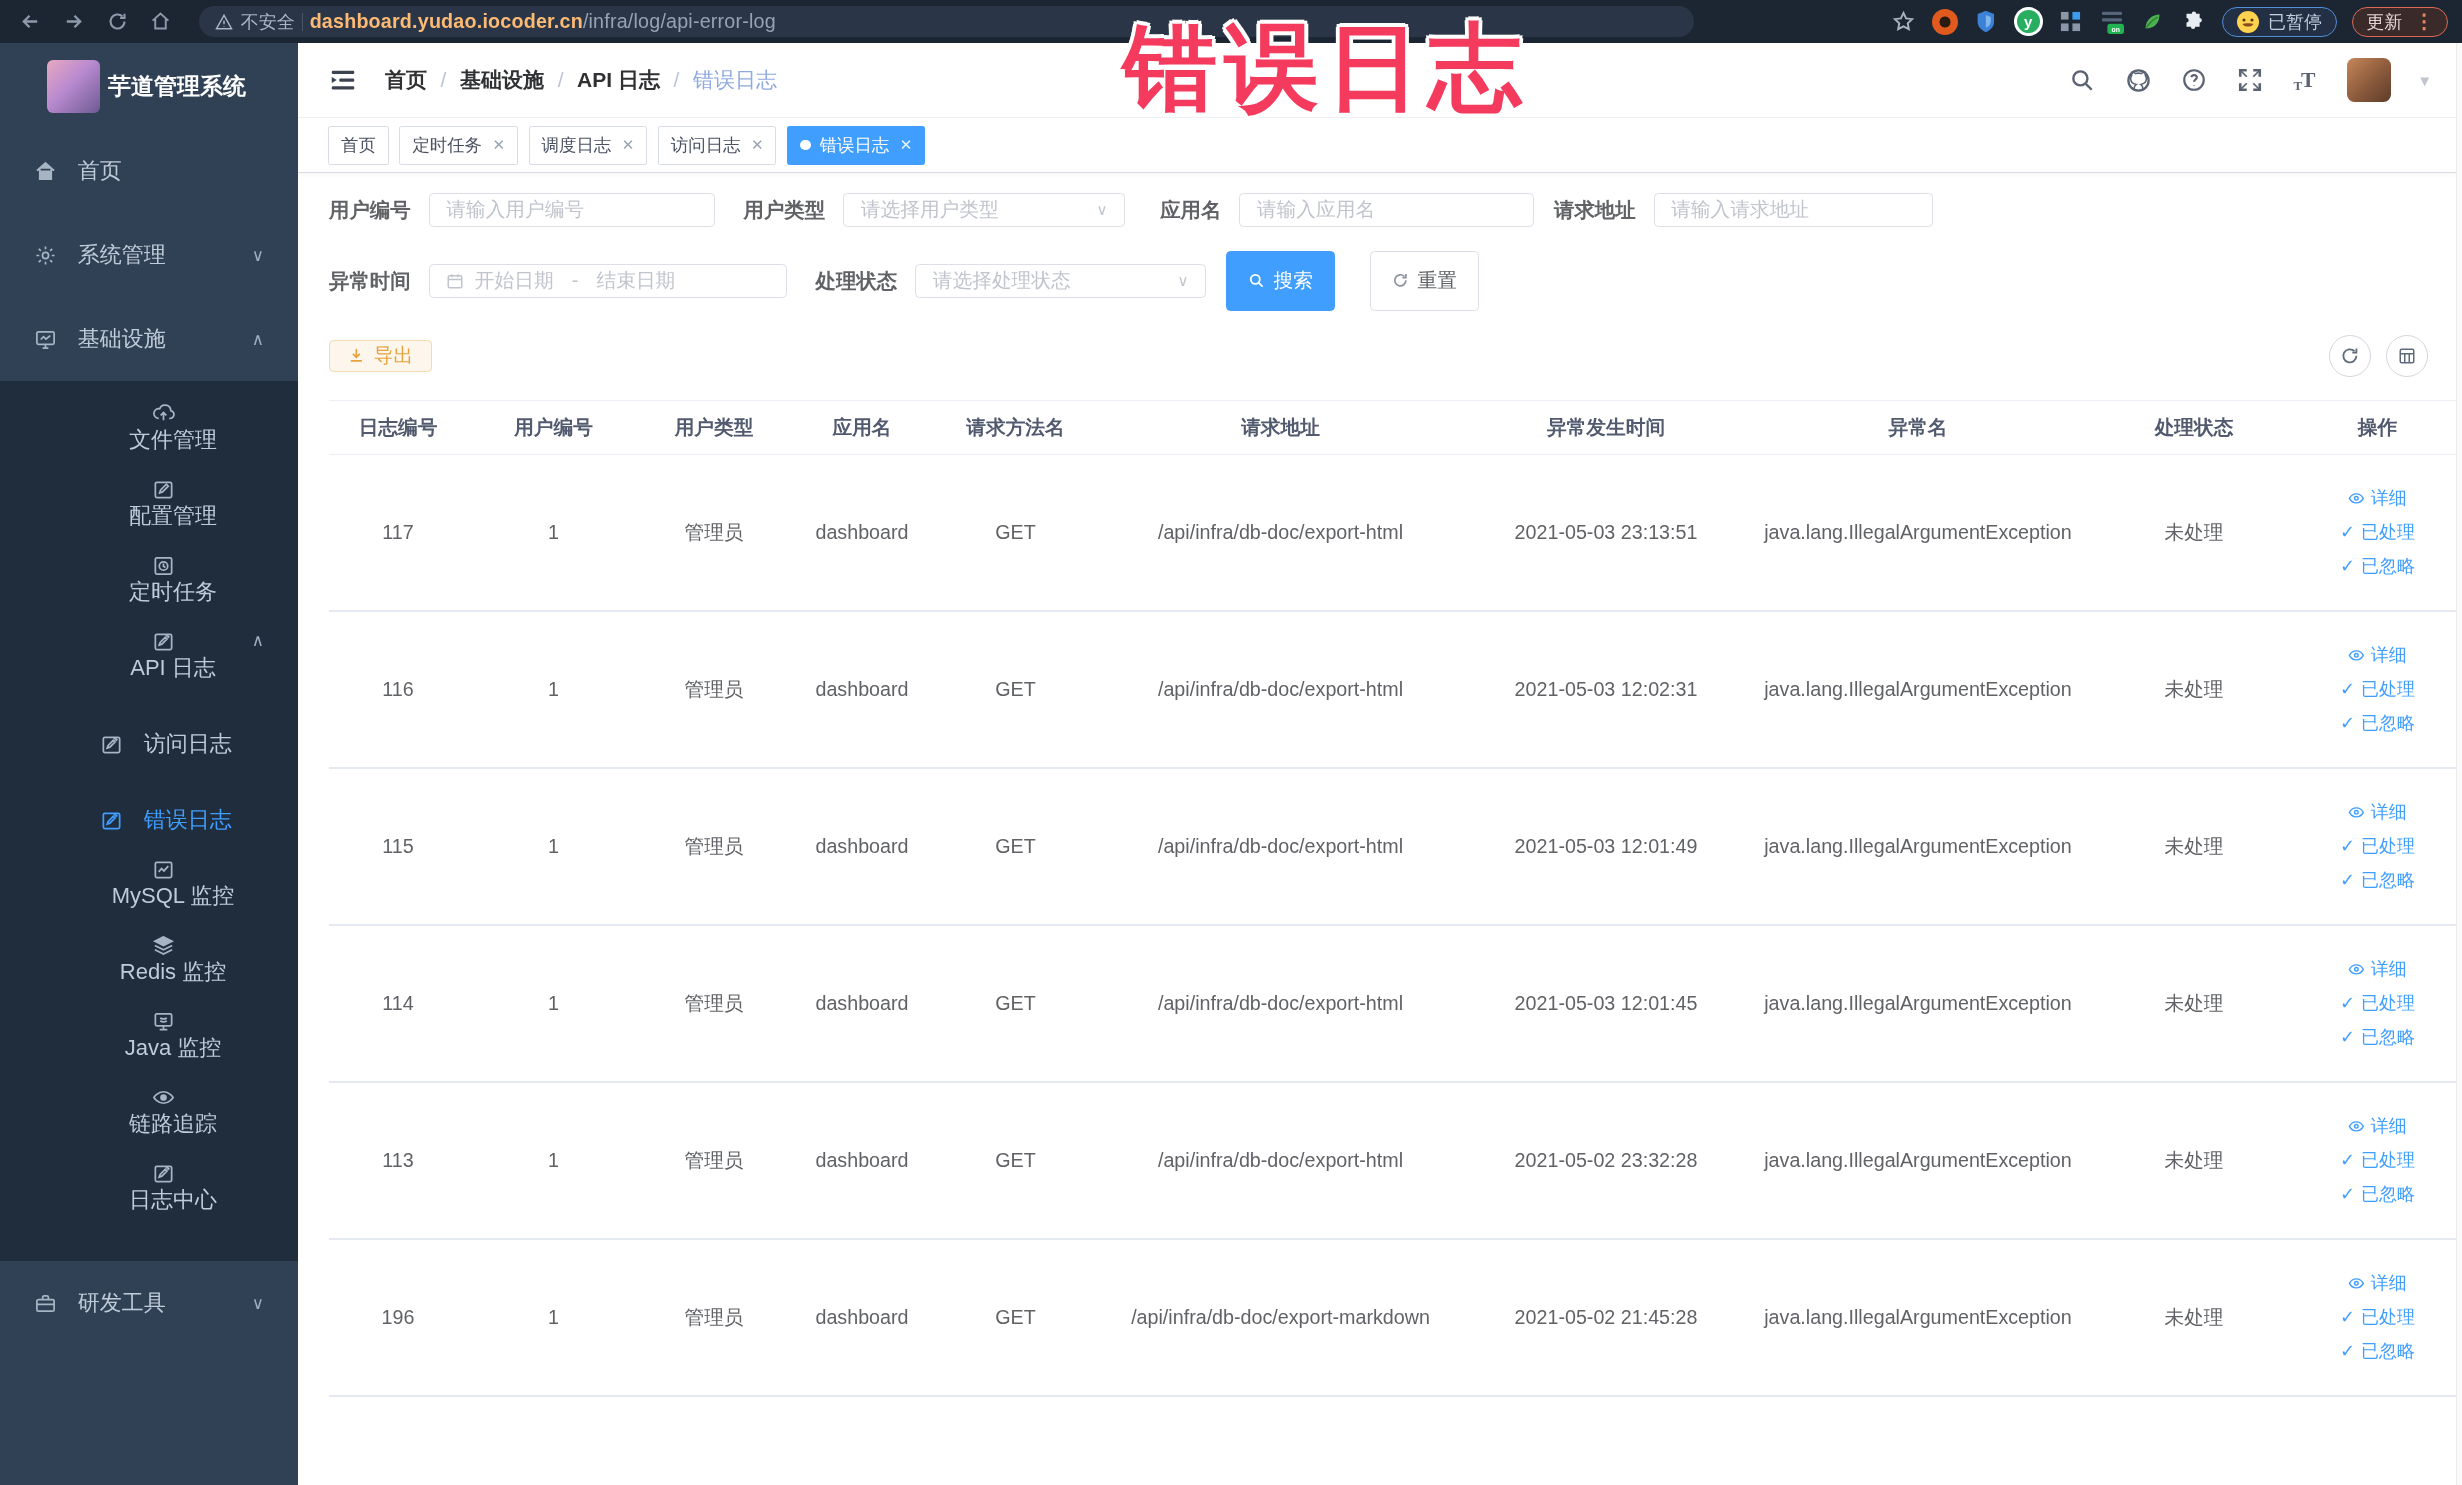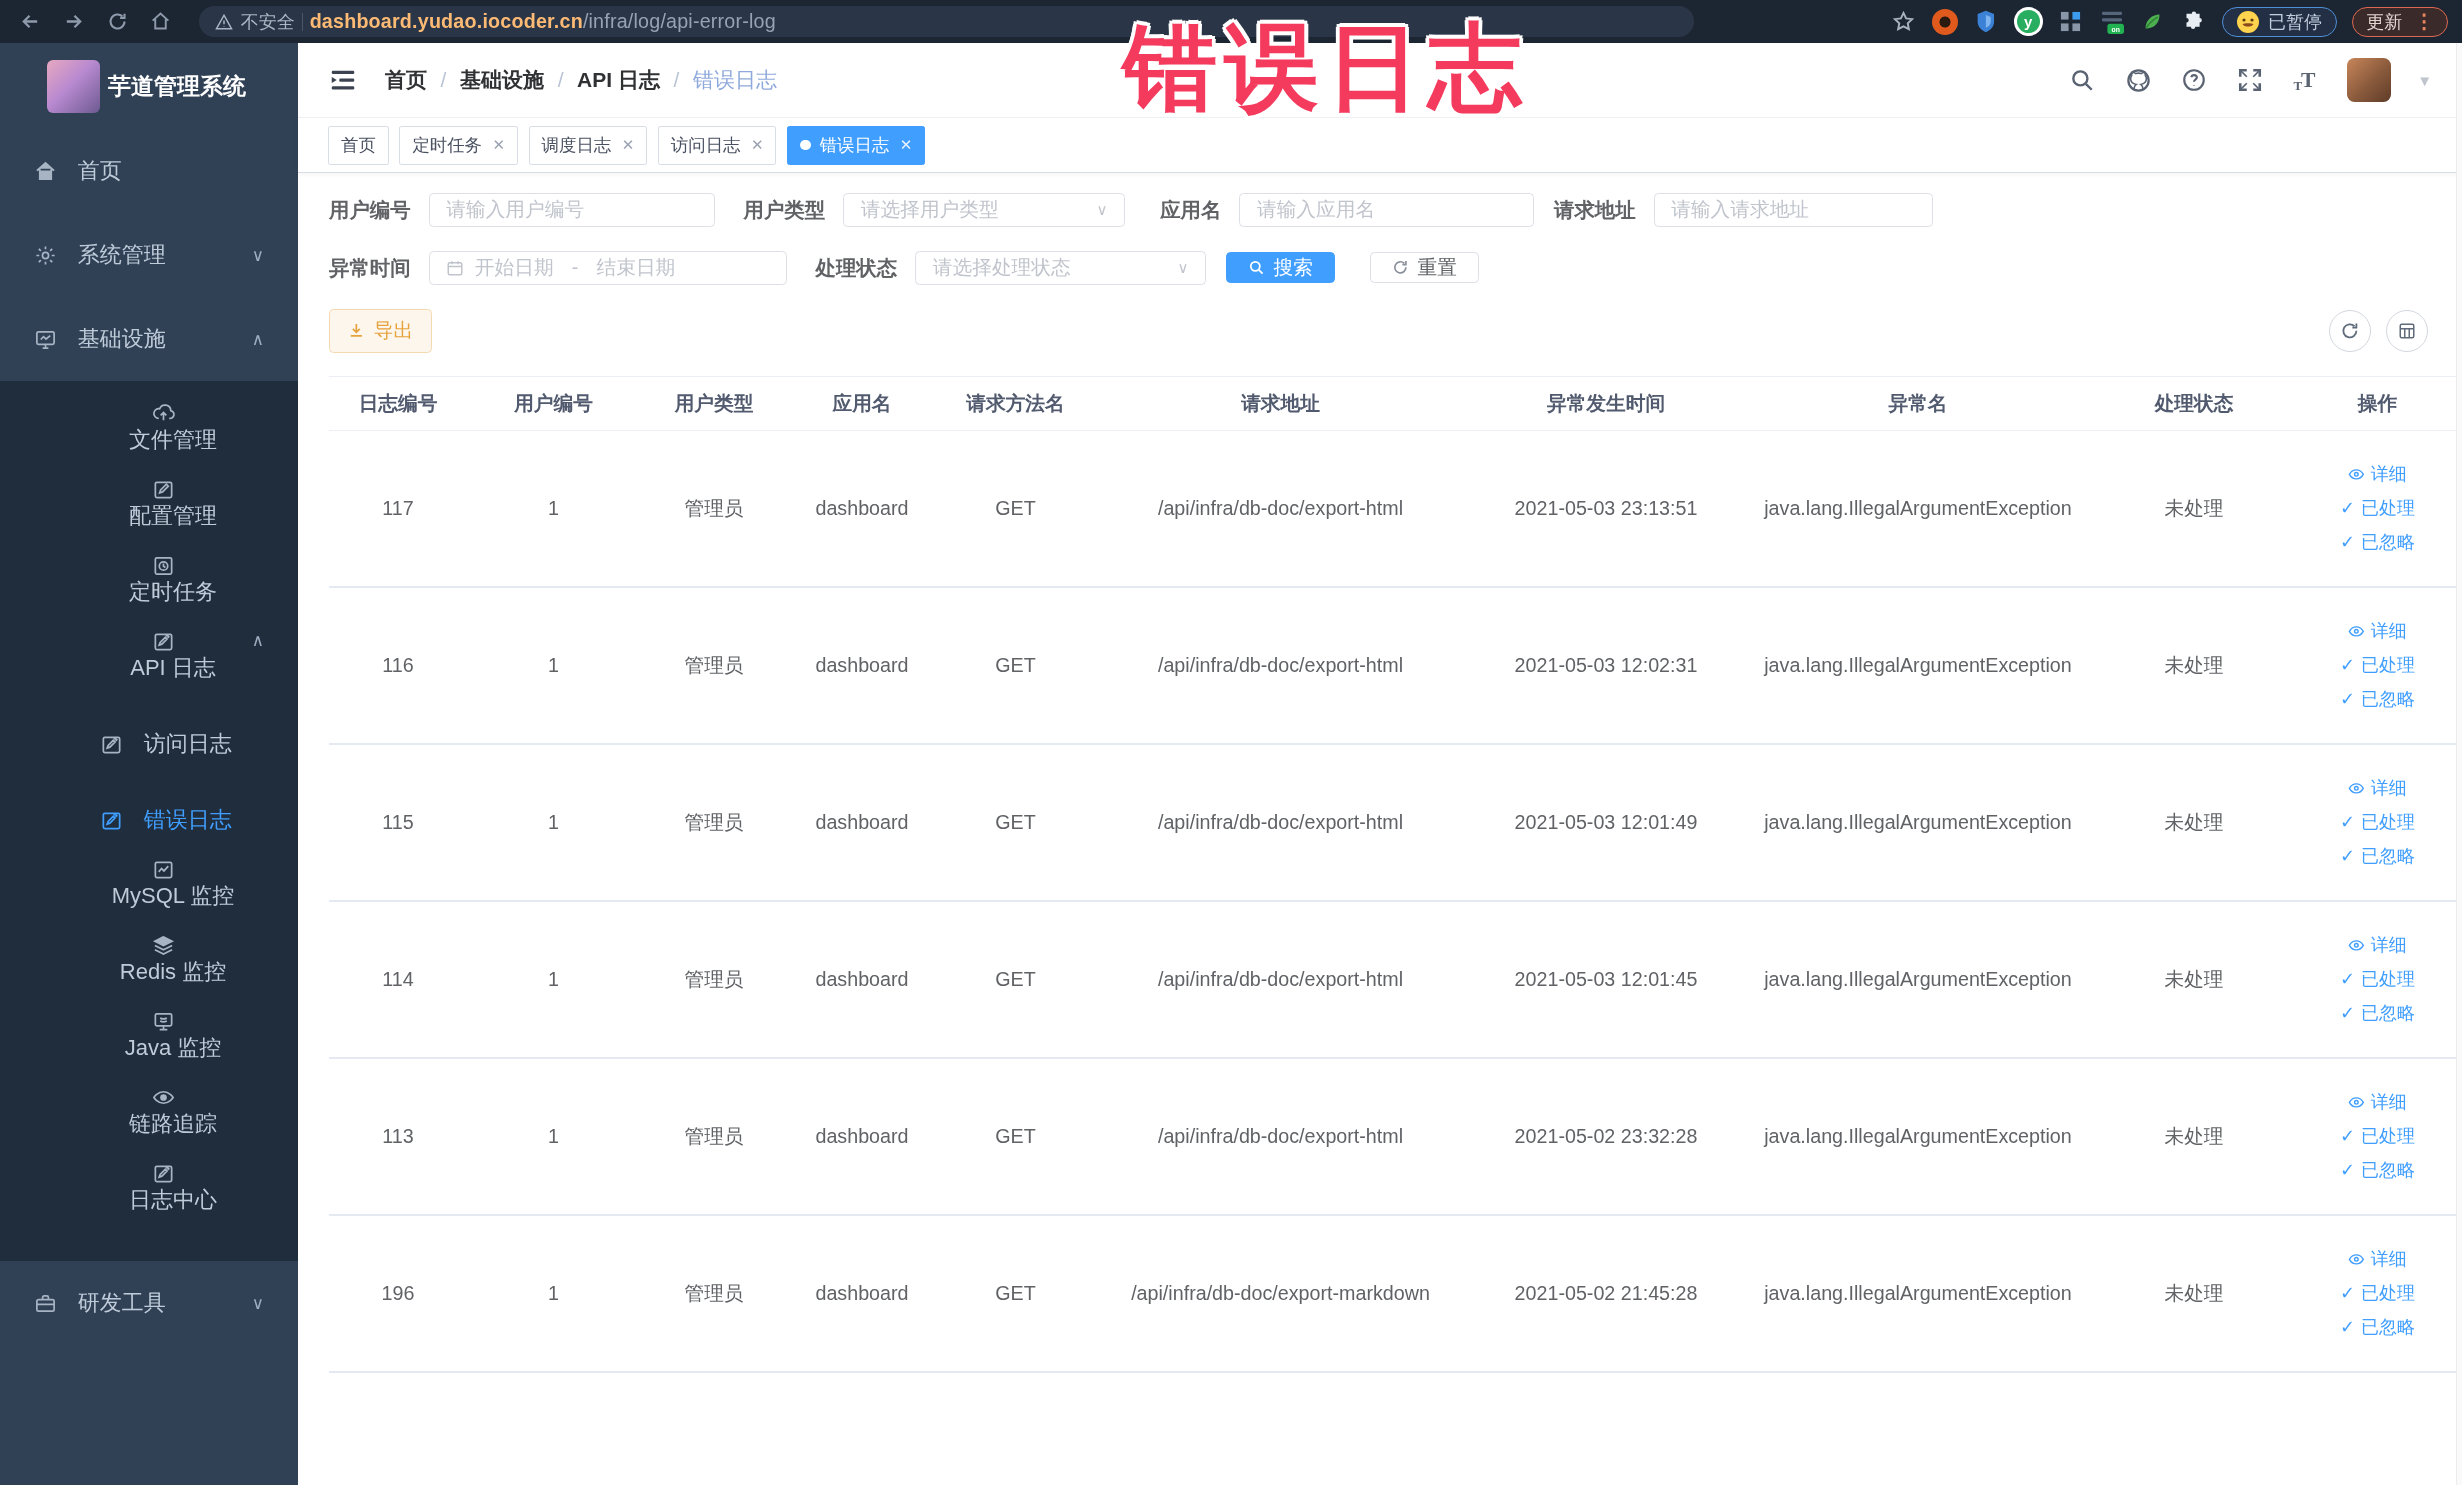--- a/index.html
+++ b/index.html
@@ -76,25 +76,25 @@
   .tag.active .x { color:#eaf4ff; }
 
   .content { padding:19.7px 0 0 31px; position:relative; }
   .frow { display:flex; align-items:center; margin-bottom:24px; }
   .flabel { font-size:20.4px; font-weight:bold; color:#606266; margin-right:18px; }
   .finput { height:34px; border:0.8px solid #dcdfe6; border-radius:4.5px; background:#fff;
     display:flex; align-items:center; padding:0 16.7px; color:#c0c4cc; font-size:19.7px; gap:10.6px; }
   .finput .chevd { margin-left:auto; color:#c0c4cc; font-size:15px; }
   .w1 { width:286px; } .w2 { width:282px; } .w3 { width:295px; } .w4 { width:279px; }
   .wdate { width:358px; } .wsel2 { width:291px; }
-  .btn { height:31px; border-radius:4.5px; font-size:19.7px; display:flex; align-items:center;
+  .btn { height:60px; border-radius:4.5px; font-size:19.7px; display:flex; align-items:center;
     gap:9px; padding:0 21px; }
   .btn.primary { background:#409eff; color:#fff; border:0.8px solid #409eff; }
   .btn.plain { background:#fff; color:#606266; border:0.8px solid #dcdfe6; }
-  .btn.warn { background:#fdf6ec; color:#e6a23c; border:0.8px solid #f5dab1; padding:0 18px; height:44px; }
+  .btn.warn { background:#fdf6ec; color:#e6a23c; border:0.8px solid #f5dab1; padding:0 18px; height:32px; }
   .sp { width:29px; } .sp2 { width:19.7px; } .sp3 { width:35px; }
 
   .toolbar { display:flex; align-items:center; margin-bottom:23px; padding-right:34px; }
   .circle-btns { margin-left:auto; display:flex; gap:15px; }
   .cbtn { width:42px; height:42px; border-radius:50%; border:0.8px solid #d3d7de; background:#fff;
     display:flex; align-items:center; justify-content:center; color:#5f6b7a; }
 
   
   .table { width:2127px; }
   .trow { display:grid;

